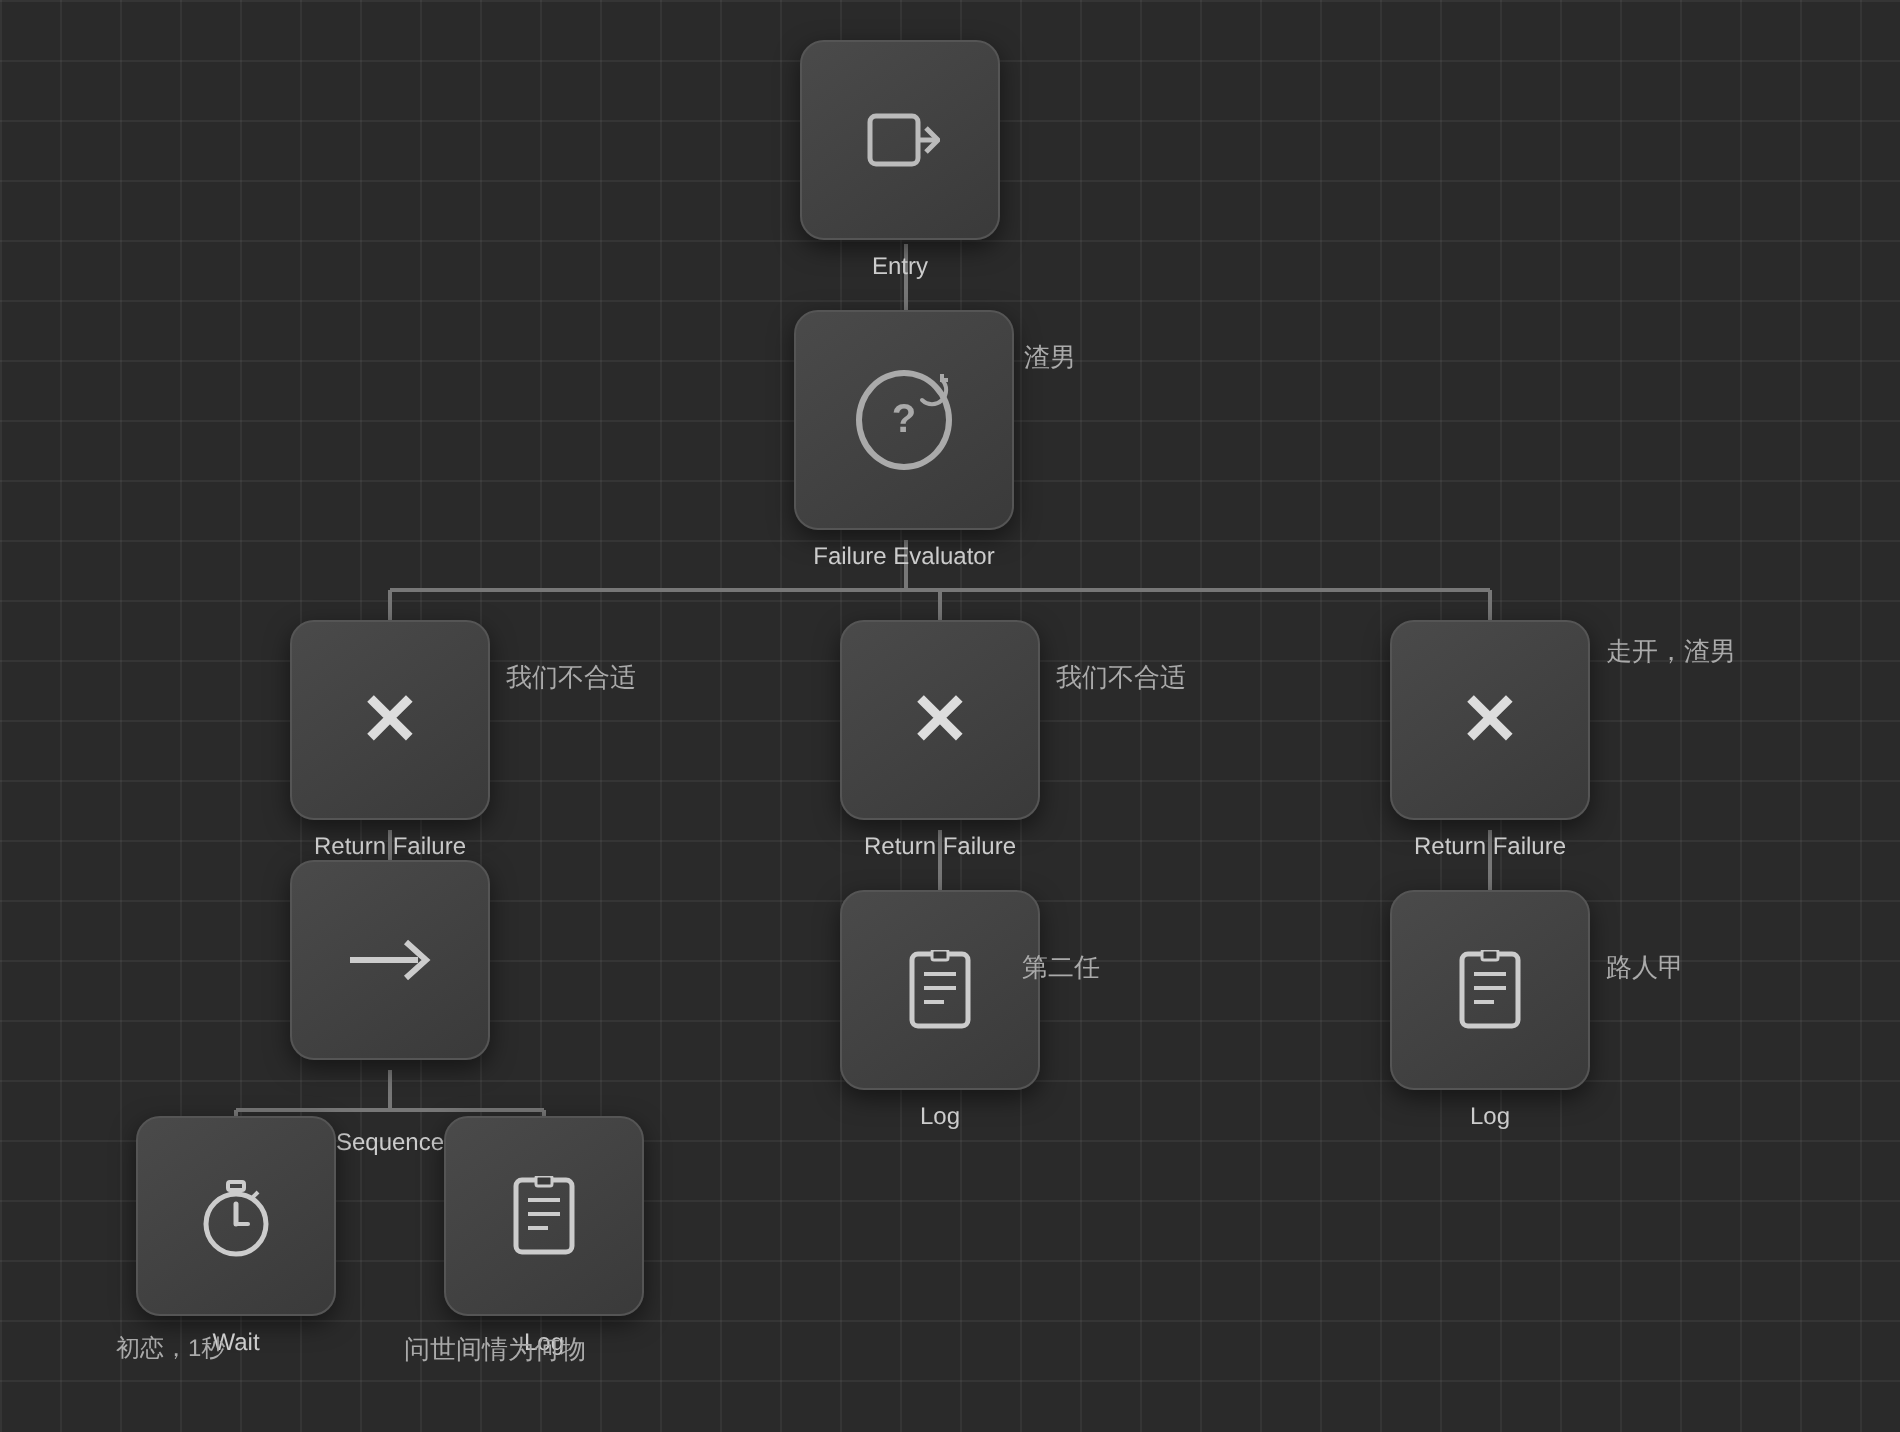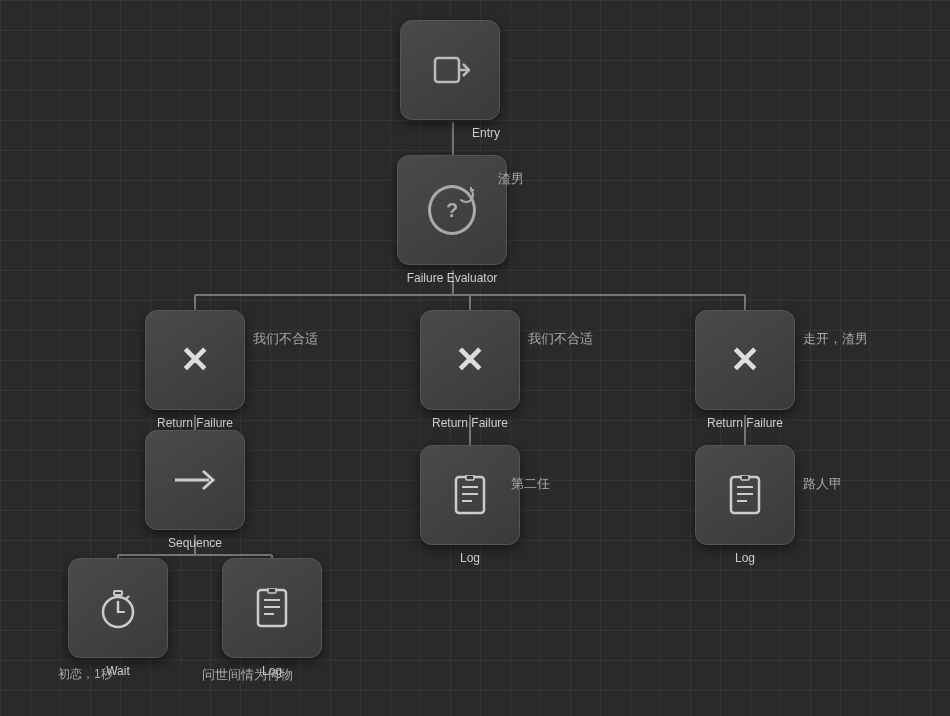--- a/index.html
+++ b/index.html
@@ -104,21 +104,21 @@
   <line x1="470" y1="415" x2="470" y2="450" stroke="#777" stroke-width="2"></line>
 
   <line x1="745" y1="415" x2="745" y2="450" stroke="#777" stroke-width="2"></line>
 
   <line x1="195" y1="535" x2="195" y2="555" stroke="#777" stroke-width="2"></line>
   <line x1="118" y1="555" x2="272" y2="555" stroke="#777" stroke-width="2"></line>
   <line x1="118" y1="555" x2="118" y2="562" stroke="#777" stroke-width="2"></line>
   <line x1="272" y1="555" x2="272" y2="562" stroke="#777" stroke-width="2"></line>
 </svg>
 
-<div class="node" style="left:400px; top:20px;align-items:flex-end;">
+<div class="node" style="left:400px; top:20px;">
   <div class="node-box">
     <div class="node-icon">
       <svg width="40" height="40" viewBox="0 0 40 40" fill="none">
         <rect x="5" y="8" width="24" height="24" rx="3" stroke="#bbb" stroke-width="2.5" fill="none"></rect>
         <line x1="29" y1="20" x2="38" y2="20" stroke="#bbb" stroke-width="2.5"></line>
         <polyline points="33,14 39,20 33,26" stroke="#bbb" stroke-width="2.5" fill="none"></polyline>
       </svg>
     </div>
   </div>
   <div class="node-label">Entry</div>
@@ -132,21 +132,21 @@
 
         <svg style="position:absolute;top:-2px;right:-2px;" width="18" height="18" viewBox="0 0 18 18">
           <path d="M14 4 A7 7 0 1 1 4 14" stroke="#aaa" stroke-width="2" fill="none" stroke-linecap="round"></path>
           <polyline points="14,1 14,4 17,4" stroke="#aaa" stroke-width="2" fill="none"></polyline>
         </svg>
       </div>
     </div>
   </div>
   <div class="node-label">Failure Evaluator</div>
 
-  <div class="node-comment" style="left:101px; top:15px;font-family:Liberation Serif, serif;">渣男</div>
+  <div class="node-comment" style="left:115px; top:15px;font-family:Liberation Serif, serif;">渣男</div>
 </div>
 
 <div class="node" style="left:145px; top:310px;">
   <div class="node-box">
     <div class="node-icon">
       <span class="icon-x">✕</span>
     </div>
   </div>
   <div class="node-label">Return Failure</div>
   <div class="node-comment" style="left:108px; top:20px;">我们不合适</div>
@@ -162,24 +162,24 @@
   <div class="node-comment" style="left:108px; top:20px;">我们不合适</div>
 </div>
 
 <div class="node" style="left:695px; top:310px;">
   <div class="node-box">
     <div class="node-icon">
       <span class="icon-x">✕</span>
     </div>
   </div>
   <div class="node-label">Return Failure</div>
-  <div class="node-comment" style="left:108px; top:20px;">走开，渣男</div>
-</div>
-
-<div class="node" style="left:145px; top:430px;">
+  <div class="node-comment" style="left:108px; top:7px;">走开，渣男</div>
+</div>
+
+<div class="node" style="left:145px; top:430px;gap:28px;">
   <div class="node-box">
     <div class="node-icon">
       <svg width="44" height="30" viewBox="0 0 44 30">
         <line x1="2" y1="15" x2="36" y2="15" stroke="#ccc" stroke-width="3"></line>
         <polyline points="30,6 40,15 30,24" stroke="#ccc" stroke-width="3" fill="none"></polyline>
       </svg>
     </div>
   </div>
   <div class="node-label">Sequence</div>
 </div>

